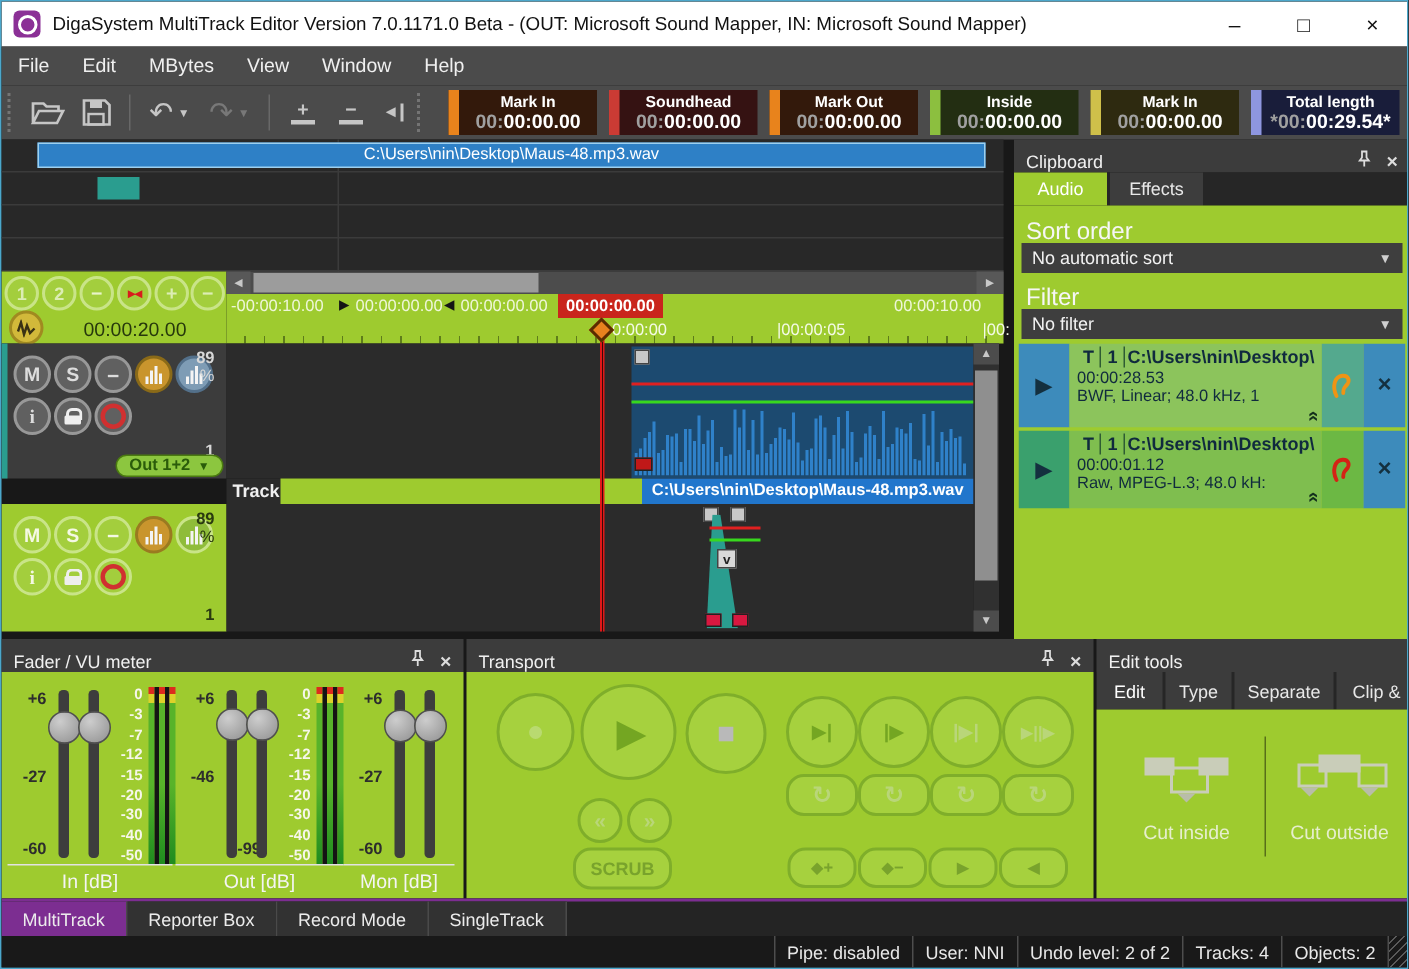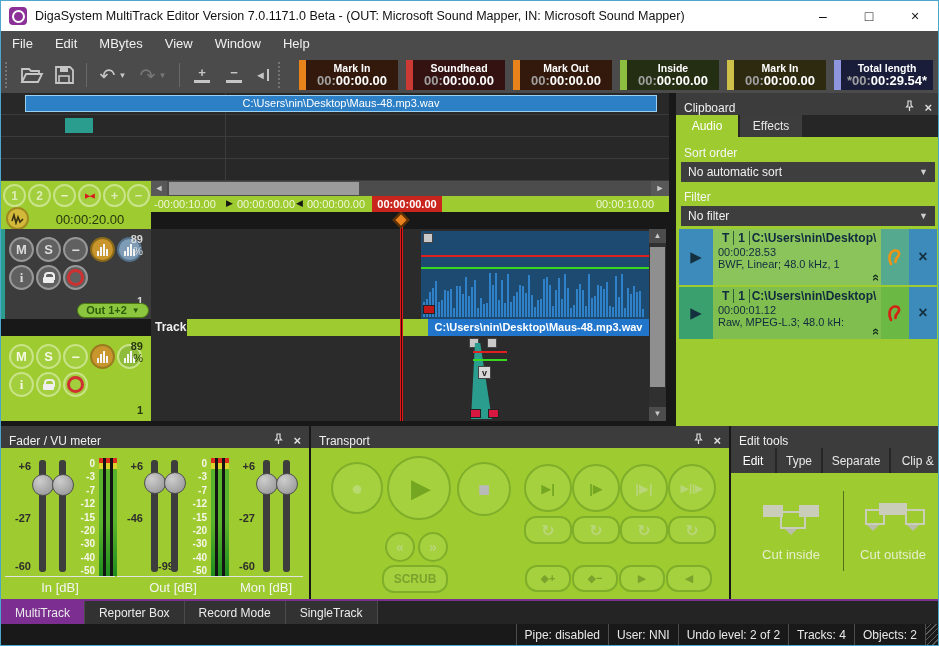--- a/index.html
+++ b/index.html
@@ -33,21 +33,21 @@
   
   .ovrow{border-bottom:1px solid #3b3b3b;}
   
   .lime{background:#9ecb2f;}
   .phead{background:#3c3c3c;color:#f0f0f0;font-size:12px;display:flex;align-items:flex-end;padding:0 8px;}
   .phead .t{flex:1;}
   .phx{font-size:13px;font-weight:bold;color:#ddd;margin-left:10px;}
   .pin{margin-left:auto;}
   .dd{background:#3e3e3e;color:#f2f2f2;font-size:12px;display:flex;align-items:center;padding:0 7px;}
   .dd .arr{margin-left:auto;font-size:9px;color:#cfcfcf;}
-  .flab{color:#f6f6f6;font-size:12px;}
+  .flab{color:#f6f6f6;font-size:16px;}
   
   .cbtn{position:absolute;border-radius:50%;display:flex;align-items:center;justify-content:center;font-weight:bold;box-sizing:border-box;}
   .cb-d{background:#606060;border:2px solid #989898;color:#dcdcdc;}
   .cb-g{background:#a3ce3d;border:2px solid #c9e488;color:#f4f8e4;}
   .bars{display:flex;align-items:flex-end;gap:1px;}
   .bars i{width:2px;background:#f4f4f4;display:block;}
   .lockic{position:relative;width:12px;height:11px;}
   .lockic .sh{position:absolute;left:1px;top:0;width:7px;height:6px;border:2px solid #eee;border-bottom:none;border-radius:4px 4px 0 0;}
   .lockic .bd{position:absolute;left:0;bottom:0;width:11px;height:6px;background:#eee;border-radius:1px;}
   .ring{width:11px;height:11px;border:3px solid #d03030;border-radius:50%;}
@@ -237,20 +237,26 @@
   <div class="a lime" style="left:150px;top:195px;width:518px;height:16px;font-size:11px;color:#eef6d8;">
     <span class="a" style="left:3px;top:2px;">-00:00:10.00</span>
     <span class="a" style="left:75px;top:2px;font-size:9px;color:#151515;">▶</span>
     <span class="a" style="left:86px;top:2px;">00:00:00.00</span>
     <span class="a" style="left:145px;top:2px;font-size:9px;color:#151515;">◀</span>
     <span class="a" style="left:156px;top:2px;">00:00:00.00</span>
     <span class="a" style="left:221px;top:0;width:70px;height:16px;background:#c9251c;color:#fff;font-weight:bold;text-align:center;line-height:16px;">00:00:00.00</span>
     <span class="a" style="left:445px;top:2px;">00:00:10.00</span>
   </div>
 
+  <div class="a lime" style="left:150px;top:211px;width:518px;height:17px;font-size:11px;color:#f4fae6;">
+    <div class="a" style="left:0;bottom:0;width:518px;height:5px;background:repeating-linear-gradient(90deg,transparent 0 12px,rgba(40,60,10,.55) 12px 13px);"></div>
+    <span class="a" style="left:257px;top:2px;">0:00:00</span>
+    <span class="a" style="left:367px;top:2px;">|00:00:05</span>
+    <span class="a" style="left:504px;top:2px;">|00:</span>
+  </div>
 
   <div class="a" style="left:394px;top:213px;width:12px;height:12px;background:#e8821e;border:2px solid #5a2d00;transform:rotate(45deg);z-index:6;"></div>
 
   <div class="a" style="left:0;top:228px;width:150px;height:90px;background:#3c3c3c;">
     <div class="a" style="left:0;top:0;width:4px;height:90px;background:#2a9d8f;"></div>
     <span class="cbtn cb-d" style="left:8px;top:8px;width:25px;height:25px;font-size:13px;">M</span>
     <span class="cbtn cb-d" style="left:35px;top:8px;width:25px;height:25px;font-size:13px;">S</span>
     <span class="cbtn cb-d" style="left:62px;top:8px;width:25px;height:25px;font-size:14px;">−</span>
     <span class="cbtn" style="left:89px;top:8px;width:25px;height:25px;background:#c9952d;border:2px solid #8a6a18;">
       <span class="bars">

